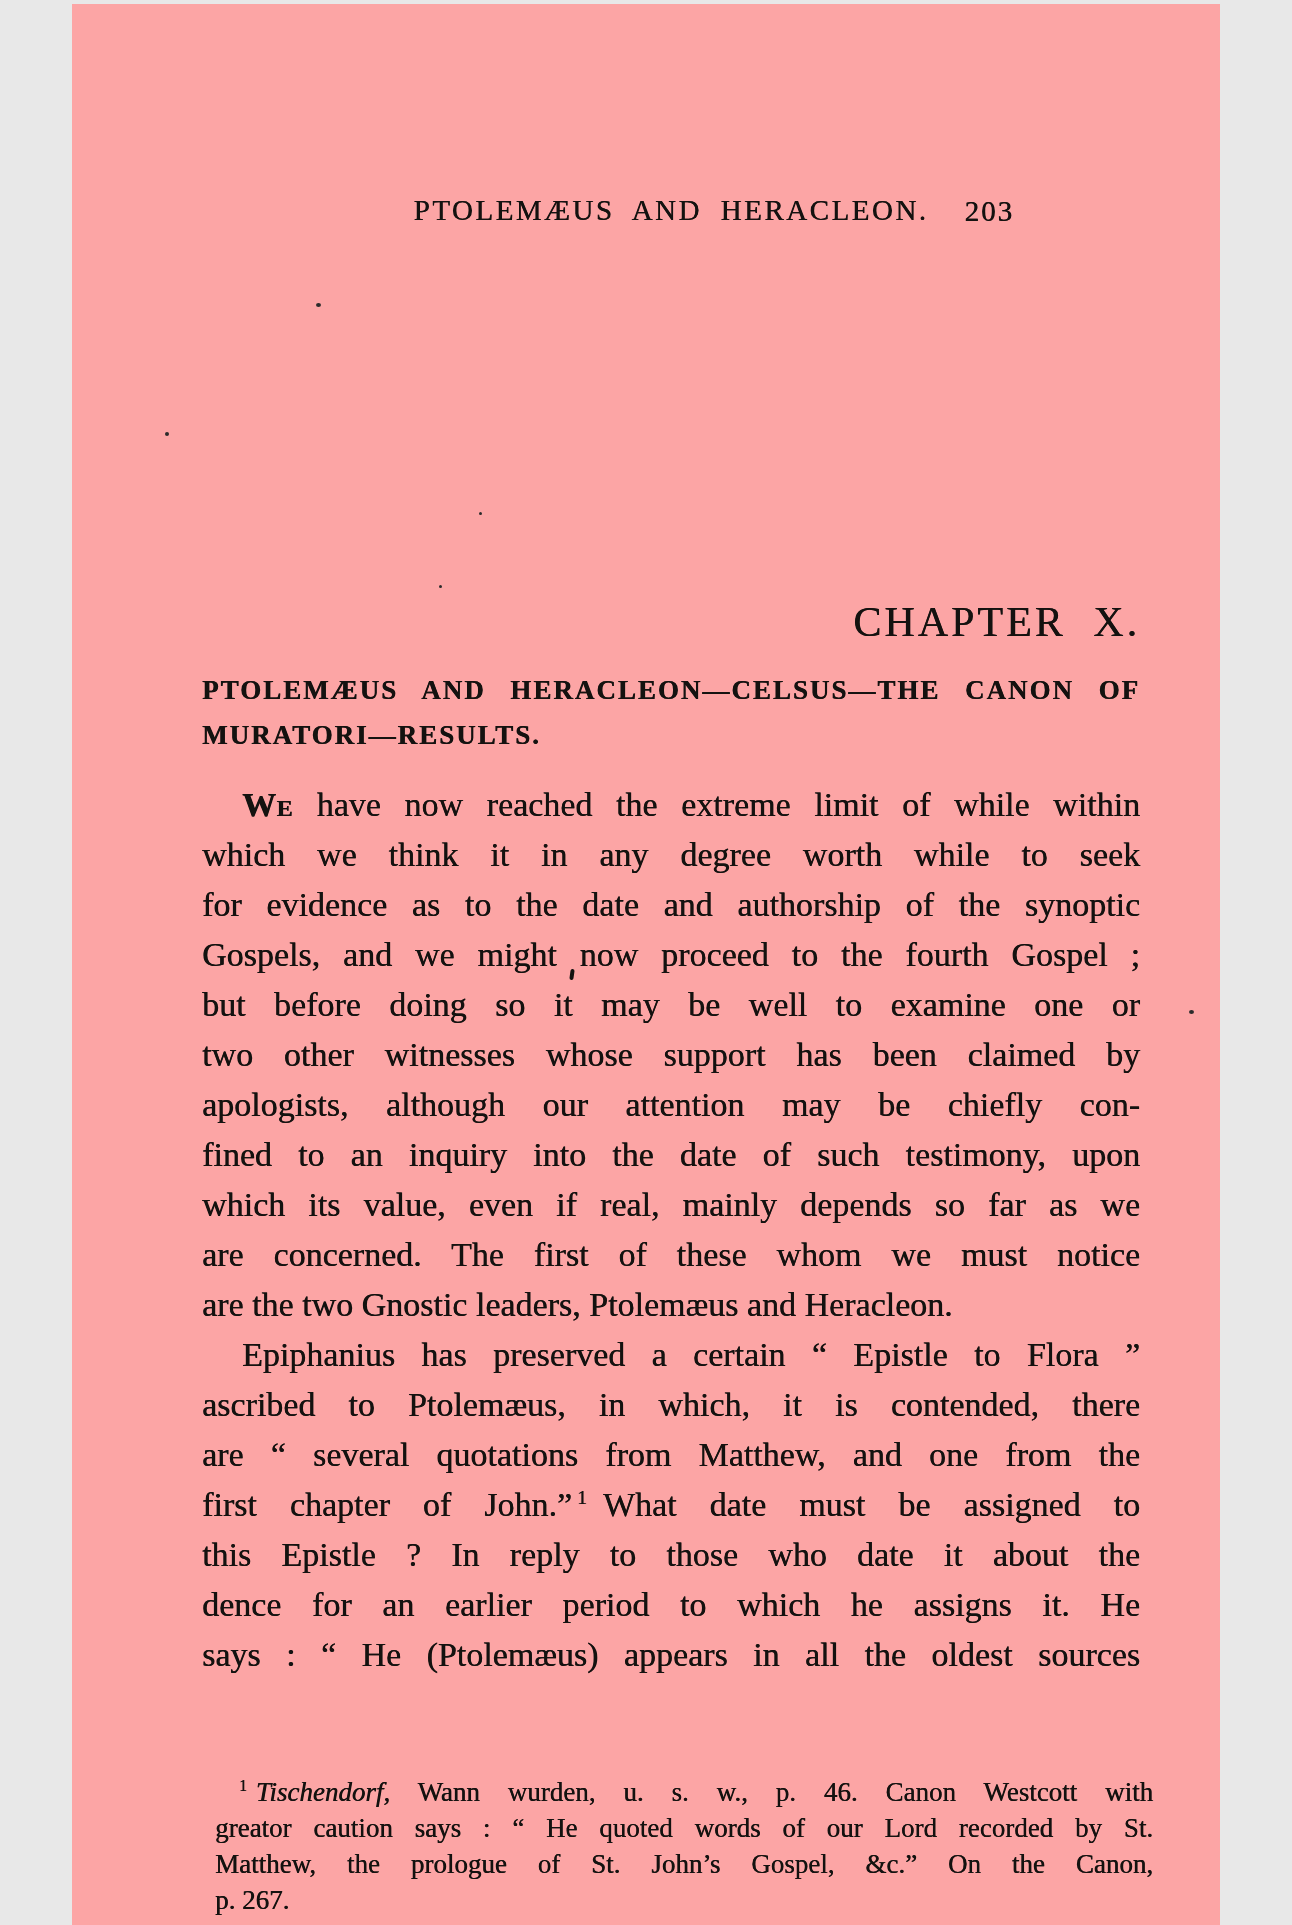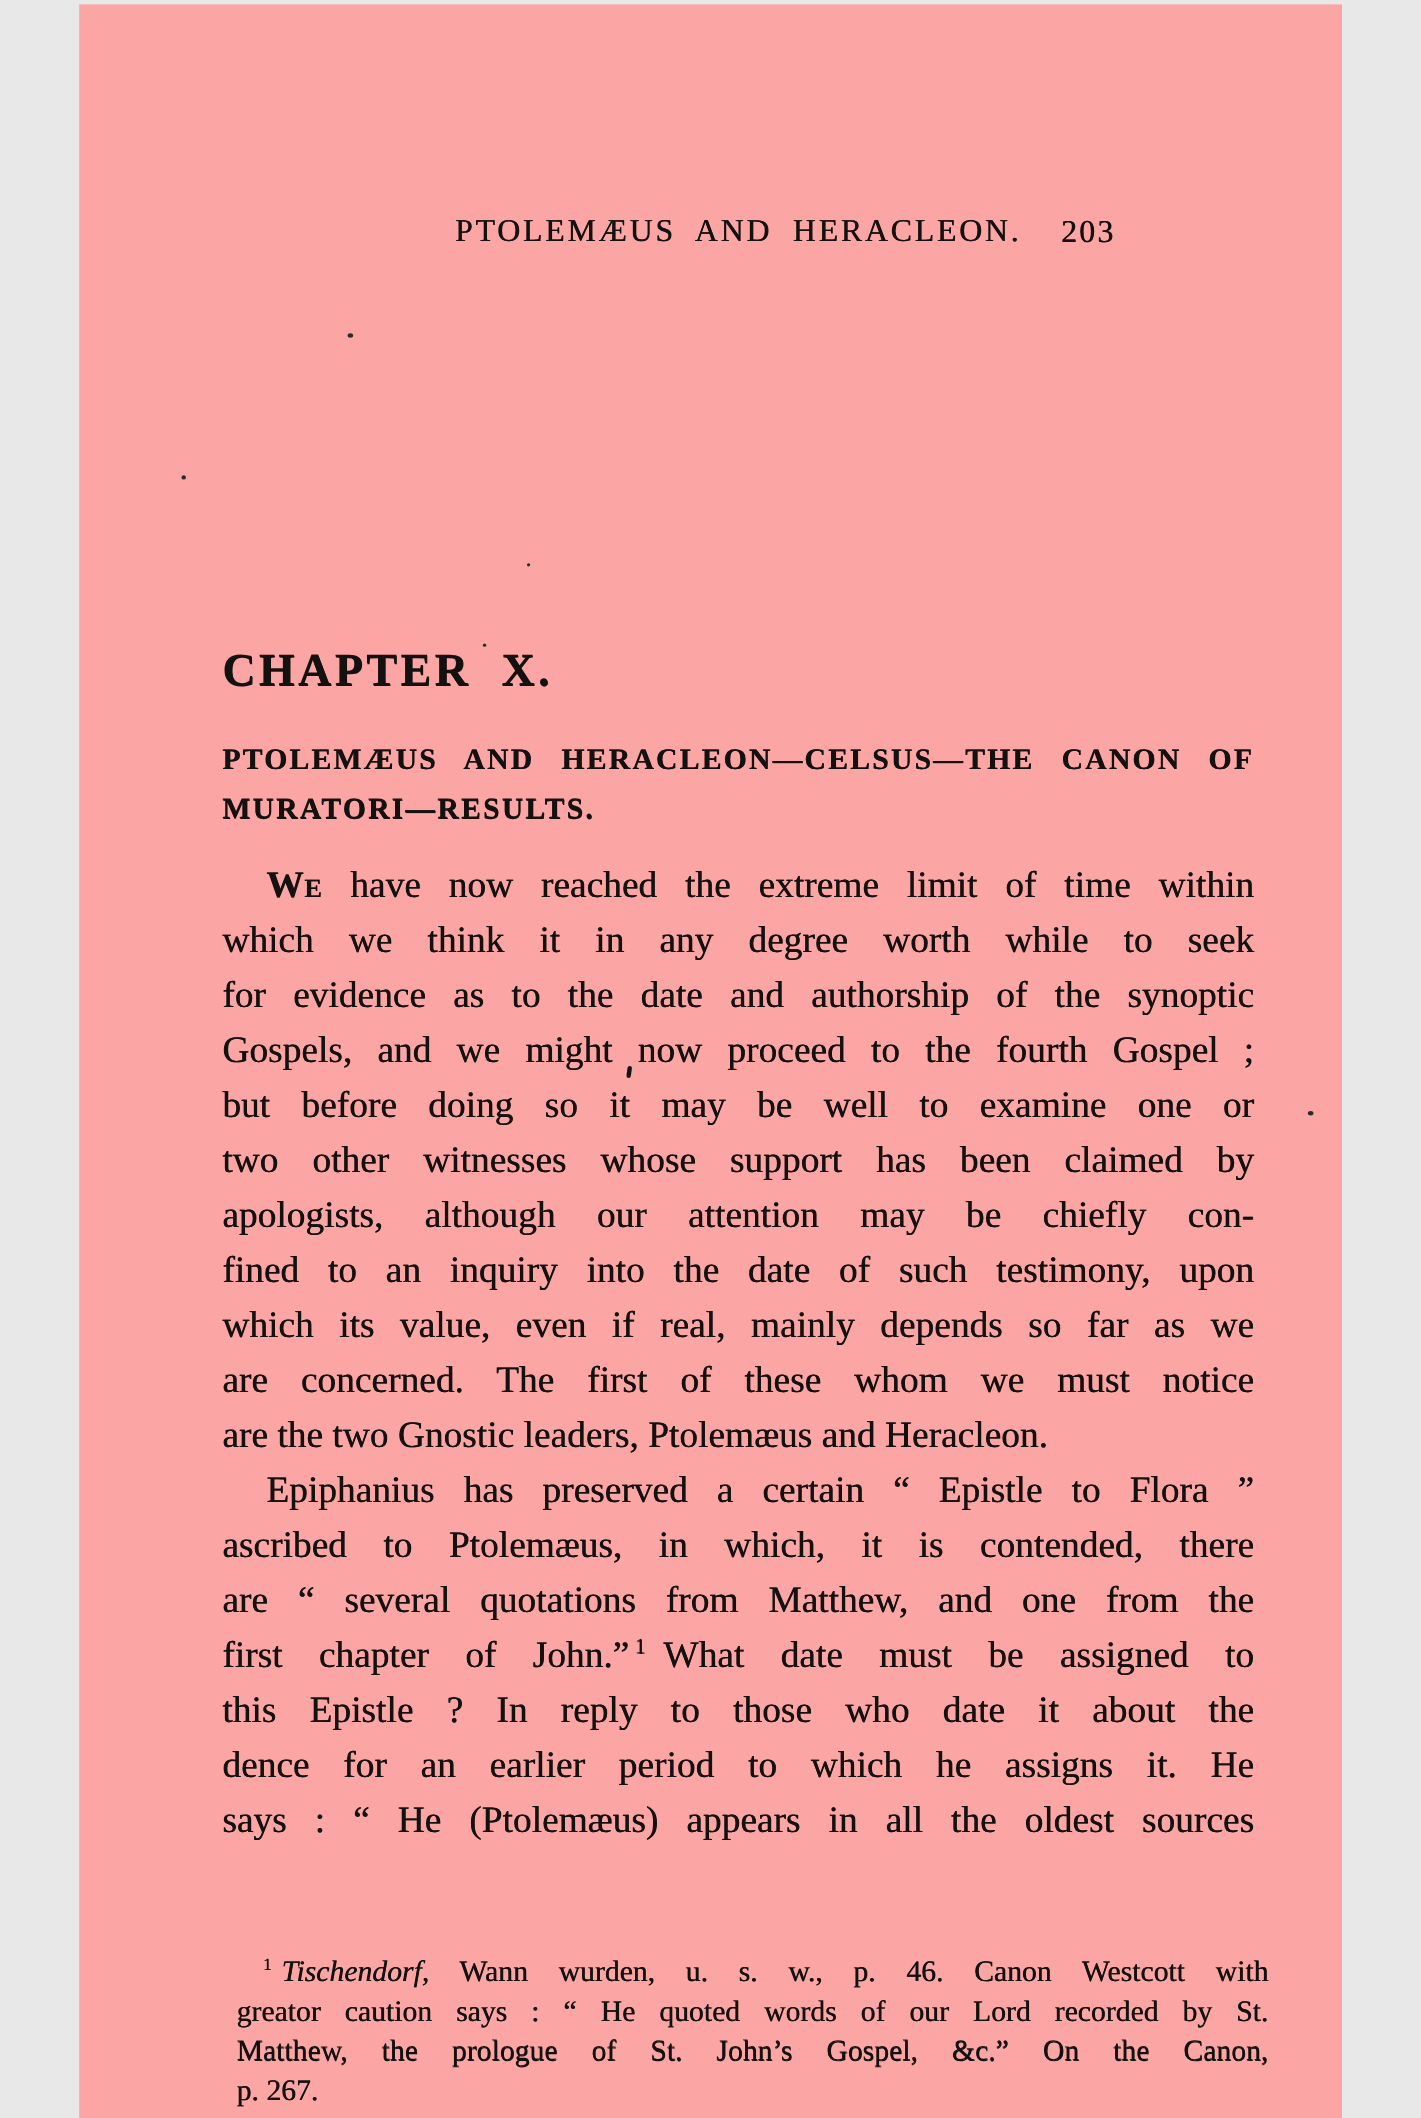--- a/index.html
+++ b/index.html
@@ -27,27 +27,27 @@
   }
   .page-number {
     position: absolute;
     top: 191px;
     right: 206px;
     font-size: 29px;
     letter-spacing: 2px;
   }
   .chapter-heading {
     position: absolute;
-    top: 582px;
+    top: 594px;
     left: 130px;
     width: 938px;
     margin: 0;
-    text-align: left;
+    text-align: right;
     font-size: 42px;
-    font-weight: bold;
+    font-weight: normal;
     letter-spacing: 3px;
     word-spacing: 14px;
   }
   .subtitle-line1 {
     position: absolute;
     top: 671px;
     left: 130px;
     width: 938px;
     font-size: 27px;
     font-weight: bold;
@@ -131,21 +131,21 @@
 
   <div class="running-header">PTOLEMÆUS AND HERACLEON.</div>
   <div class="page-number">203</div>
 
   <h1 class="chapter-heading">CHAPTER X.</h1>
 
   <div class="subtitle-line1">PTOLEMÆUS AND HERACLEON—CELSUS—THE CANON OF</div>
   <div class="subtitle-line2">MURATORI—RESULTS.</div>
 
   <div class="body-text">
-    <div class="line indent"><span class="smallcaps">We</span><span> have now reached the extreme limit of time within</span></div>
+    <div class="line indent"><span class="smallcaps">We</span><span> have now reached the extreme limit of while within</span></div>
     <div class="line">which we think it in any degree worth while to seek</div>
     <div class="line">for evidence as to the date and authorship of the synoptic</div>
     <div class="line">Gospels, and we might now proceed to the fourth Gospel ;</div>
     <div class="line">but before doing so it may be well to examine one or</div>
     <div class="line">two other witnesses whose support has been claimed by</div>
     <div class="line">apologists, although our attention may be chiefly con-</div>
     <div class="line">fined to an inquiry into the date of such testimony, upon</div>
     <div class="line">which its value, even if real, mainly depends so far as we</div>
     <div class="line">are concerned. The first of these whom we must notice</div>
     <div class="line endpara">are the two Gnostic leaders, Ptolemæus and Heracleon.</div>

